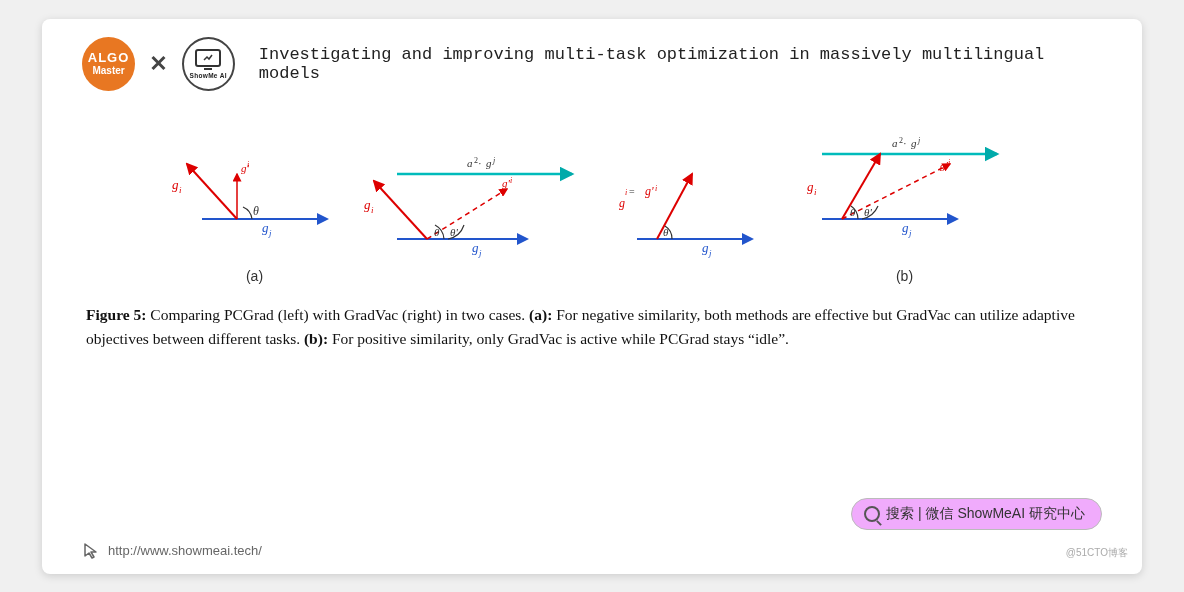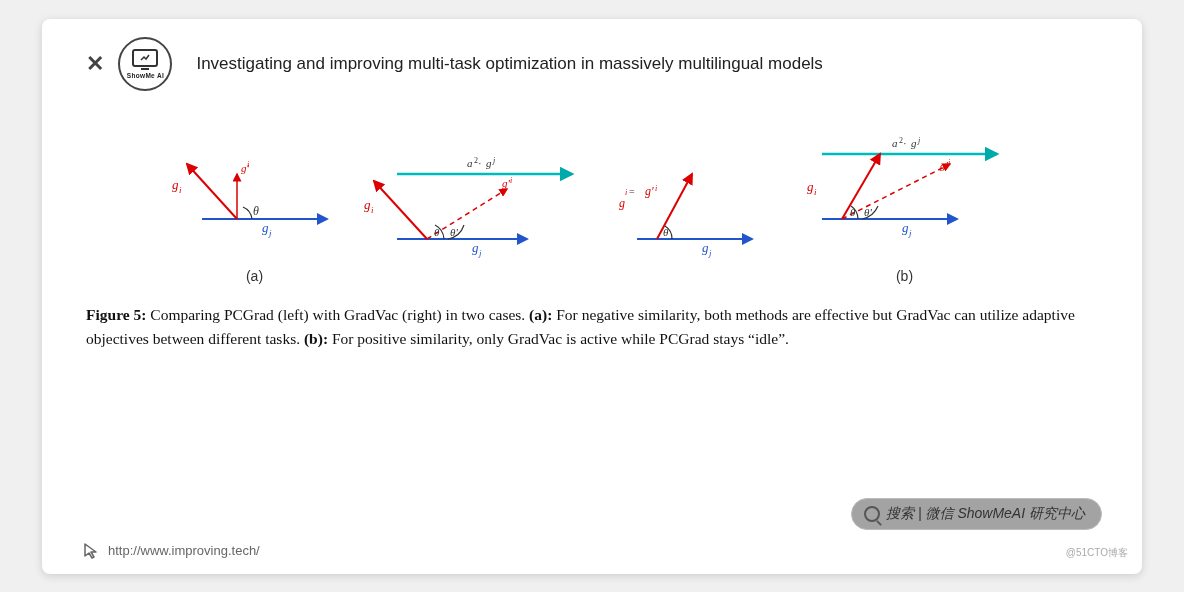--- a/index.html
+++ b/index.html
@@ -83,21 +83,21 @@
       bottom: -5px;
     }
     .logo-showme .sm-text {
       font-size: 6.5px;
       font-weight: bold;
       color: #222;
       margin-top: 5px;
       letter-spacing: 0.3px;
     }
     .header-title {
-      font-family: Liberation Sans, sans-serif;
+      font-family: Liberation Mono, monospace;
       font-size: 17px;
       color: #222;
       margin-left: 14px;
       font-weight: normal;
     }
     
     .diagrams-area {
       display: flex;
       align-items: flex-end;
       justify-content: center;
@@ -129,26 +129,25 @@
     
     .search-bar {
       position: absolute;
       bottom: 44px;
       right: 40px;
       display: flex;
       align-items: center;
       border: 1.5px solid #bbb;
       border-radius: 20px;
       padding: 6px 16px 6px 12px;
-      background: #a3a3a3;
+      background: #f0abfc;
       gap: 6px;
       font-family: Arial, sans-serif;
       font-size: 14px;
       color: #333;
-      font-style: italic;
     }
     .search-icon-circle {
       width: 16px;
       height: 16px;
       border: 2px solid #555;
       border-radius: 50%;
       position: relative;
       flex-shrink: 0;
     }
     .search-icon-circle::after {
@@ -187,20 +186,24 @@
       width: 18px;
       height: 18px;
     }
   </style>
 </head>
 <body>
 
 <div class="card">
 
   <div class="header">
+    <div class="logo-algo">
+      <span class="top">ALGO</span>
+      <span class="bot">Master</span>
+    </div>
     <span class="x-sep">✕</span>
     <div class="logo-showme">
       <div class="icon-screen">
         <svg width="12" height="10" viewBox="0 0 12 10">
           <polyline points="2,7 5,4 7,6 10,2" stroke="#333" stroke-width="1.5" fill="none"></polyline>
         </svg>
       </div>
       <span class="sm-text">ShowMe AI</span>
     </div>
     <span class="header-title">Investigating and improving multi-task optimization in massively multilingual models</span>
@@ -371,18 +374,18 @@
 
   <div class="search-bar">
     <div class="search-icon-circle"></div>
     <span>搜索 | 微信 ShowMeAI 研究中心</span>
   </div>
 
   <div class="footer">
     <svg class="cursor-icon" viewBox="0 0 18 18" width="18" height="18">
       <polygon points="3,2 3,14 7,11 10,16 12,15 9,10 14,10" fill="none" stroke="#666" stroke-width="1.5" stroke-linejoin="round"></polygon>
     </svg>
-    <span style="color:#666; font-family:Arial,sans-serif; font-size:13px;">http://www.improving.tech/</span>
+    <span style="color:#666; font-family:Arial,sans-serif; font-size:13px;">http://www.showmeai.tech/</span>
   </div>
 
   <div class="watermark">@51CTO博客</div>
 
 </div>
 
 </body></html>

